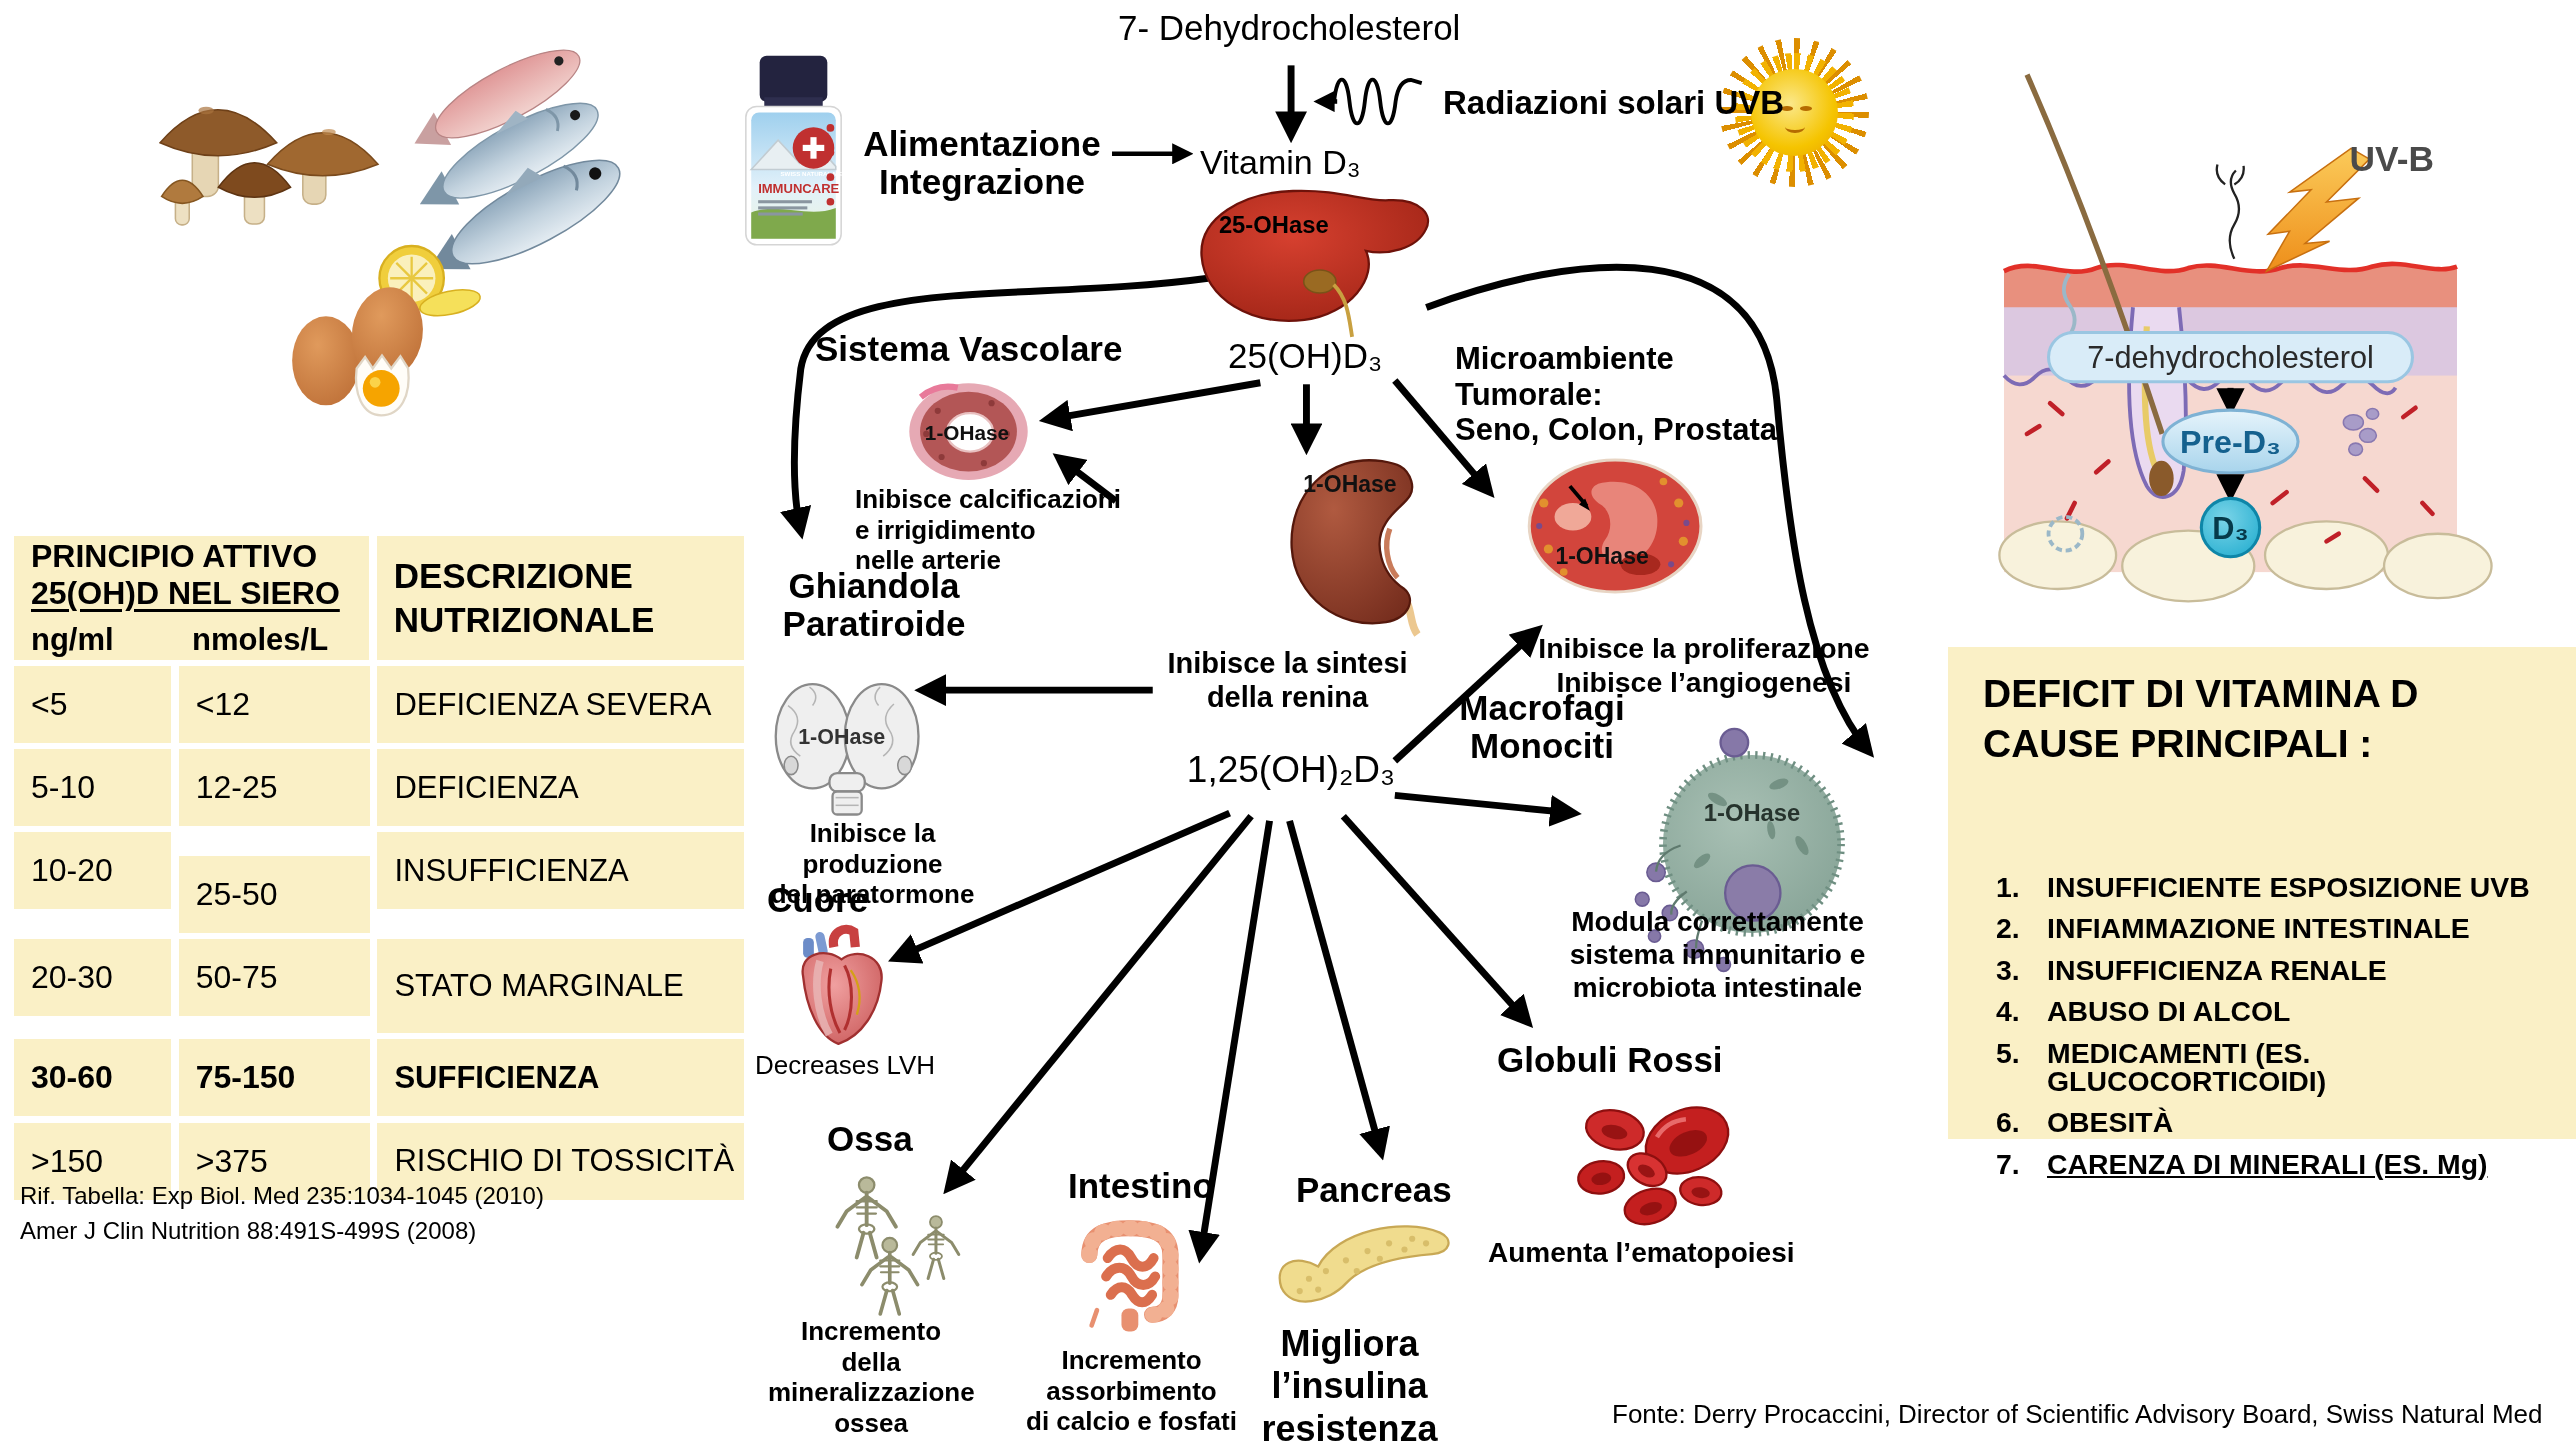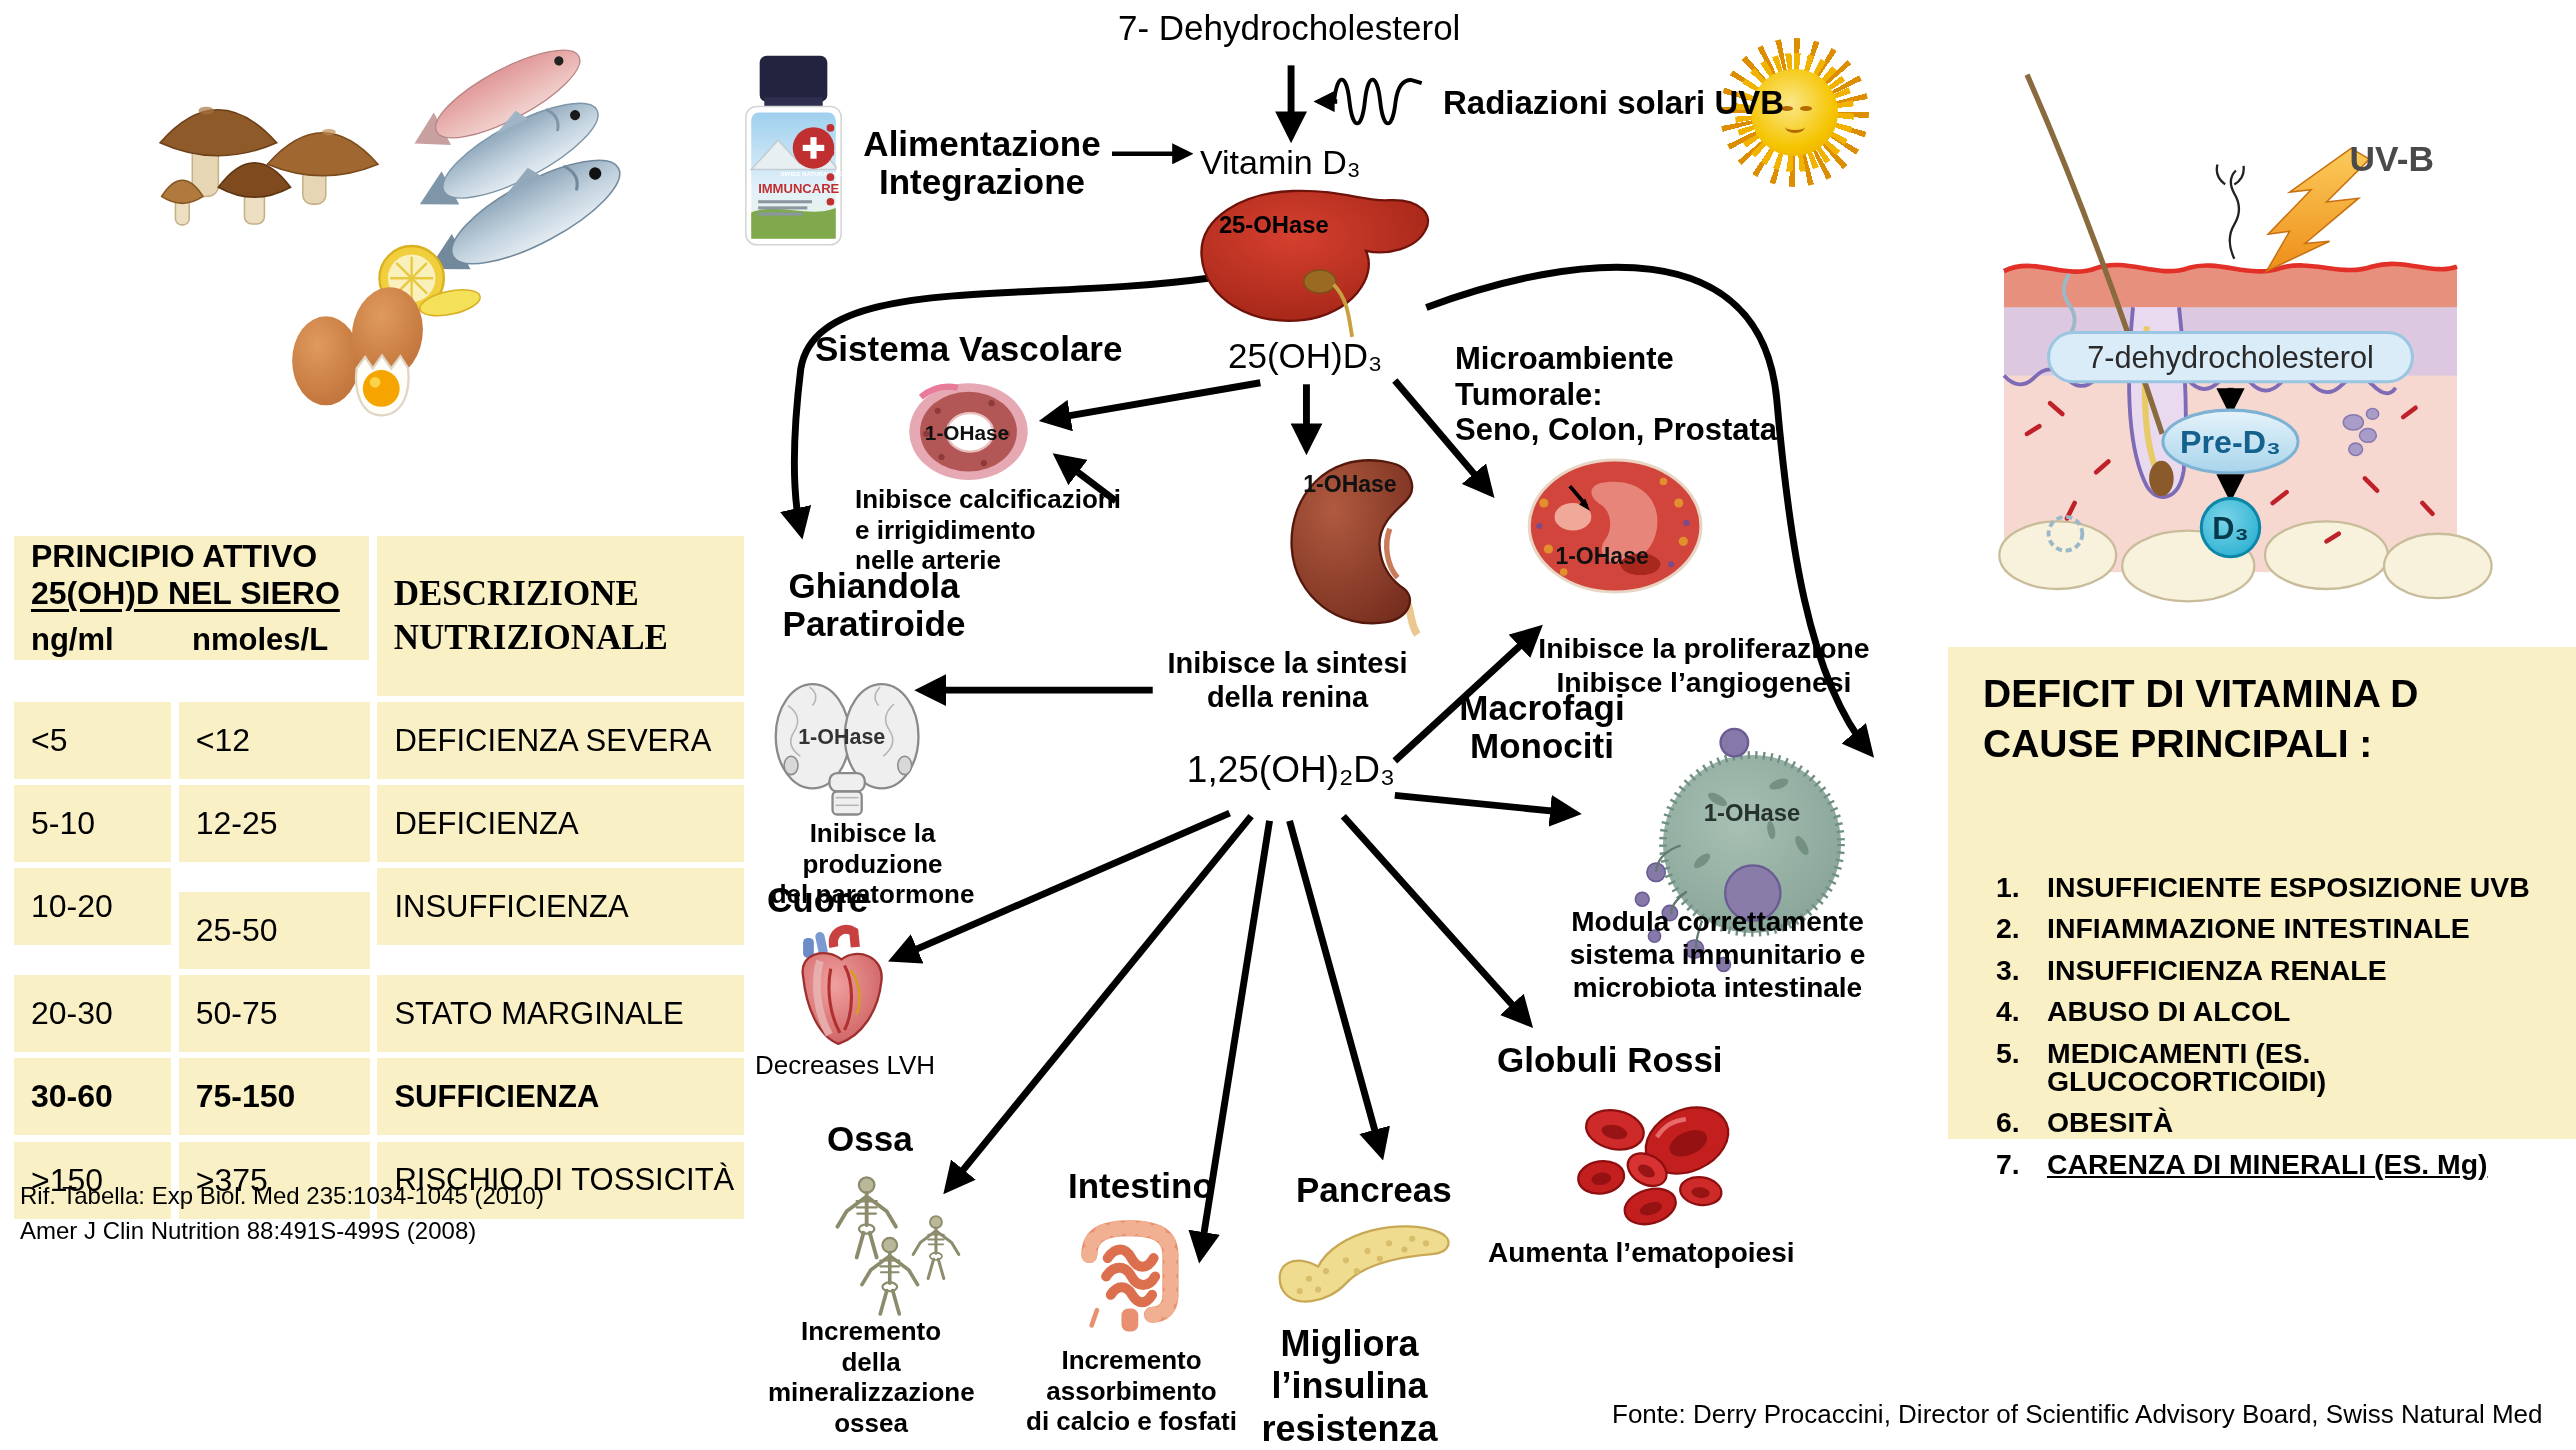--- a/index.html
+++ b/index.html
@@ -447,21 +447,21 @@
   <div class="abs" style="left:14px;top:536px;width:730px;z-index:10;">
     <div style="display:flex;gap:7.7px;">
       <div class="tcell" style="width:355px;height:124px;">
         <div style="font-size:32px;font-weight:bold;">PRINCIPIO ATTIVO</div>
         <div style="font-size:32px;font-weight:bold;text-decoration:underline;text-decoration-thickness:3.1px;text-underline-offset:5.4px;margin-bottom:6.1px;">25(OH)D NEL SIERO</div>
         <div style="display:flex;font-size:31px;font-weight:bold;margin-top:4.6px;">
           <span style="width:161px;">ng/ml</span>
           <span>nmoles/L</span>
         </div>
       </div>
-      <div class="tcell" style="flex:1;height:160px;font-family:Liberation Serif, serif;">
+      <div class="tcell" style="flex:1;height:124px;">
         <div style="font-size:35px;font-weight:bold;white-space:pre-line;line-height:1.25;">DESCRIZIONE
 NUTRIZIONALE</div>
       </div>
     </div>
     <div class="trow">
       <div class="tcell tval" style="width:157px;height:77px;">&lt;5</div>
       <div class="tcell tval" style="width:191px;height:77px;">&lt;12</div>
       <div class="tcell tdesc" style="flex:1;height:77px;">DEFICIENZA SEVERA</div>
     </div>
     <div class="trow">
@@ -470,21 +470,21 @@
       <div class="tcell tdesc" style="flex:1;height:77px;">DEFICIENZA</div>
     </div>
     <div class="trow">
       <div class="tcell tval" style="width:157px;height:77px;">10-20</div>
       <div class="tcell tval" style="width:191px;height:77px;margin-top:24px;">25-50</div>
       <div class="tcell tdesc" style="flex:1;height:77px;">INSUFFICIENZA</div>
     </div>
     <div class="trow">
       <div class="tcell tval" style="width:157px;height:77px;">20-30</div>
       <div class="tcell tval" style="width:191px;height:77px;">50-75</div>
-      <div class="tcell tdesc" style="flex:1;height:77px;padding-left:17px;">STATO MARGINALE</div>
+      <div class="tcell tdesc" style="flex:1;height:94px;padding-left:17px;">STATO MARGINALE</div>
     </div>
     <div class="trow boldrow">
       <div class="tcell tval" style="width:157px;height:77px;">30-60</div>
       <div class="tcell tval" style="width:191px;height:77px;">75-150</div>
       <div class="tcell tdesc" style="flex:1;height:77px;">SUFFICIENZA</div>
     </div>
     <div class="trow">
       <div class="tcell tval" style="width:157px;height:77px;">&gt;150</div>
       <div class="tcell tval" style="width:191px;height:77px;">&gt;375</div>
       <div class="tcell tdesc" style="flex:1;height:77px;">RISCHIO DI TOSSICITÀ</div>

